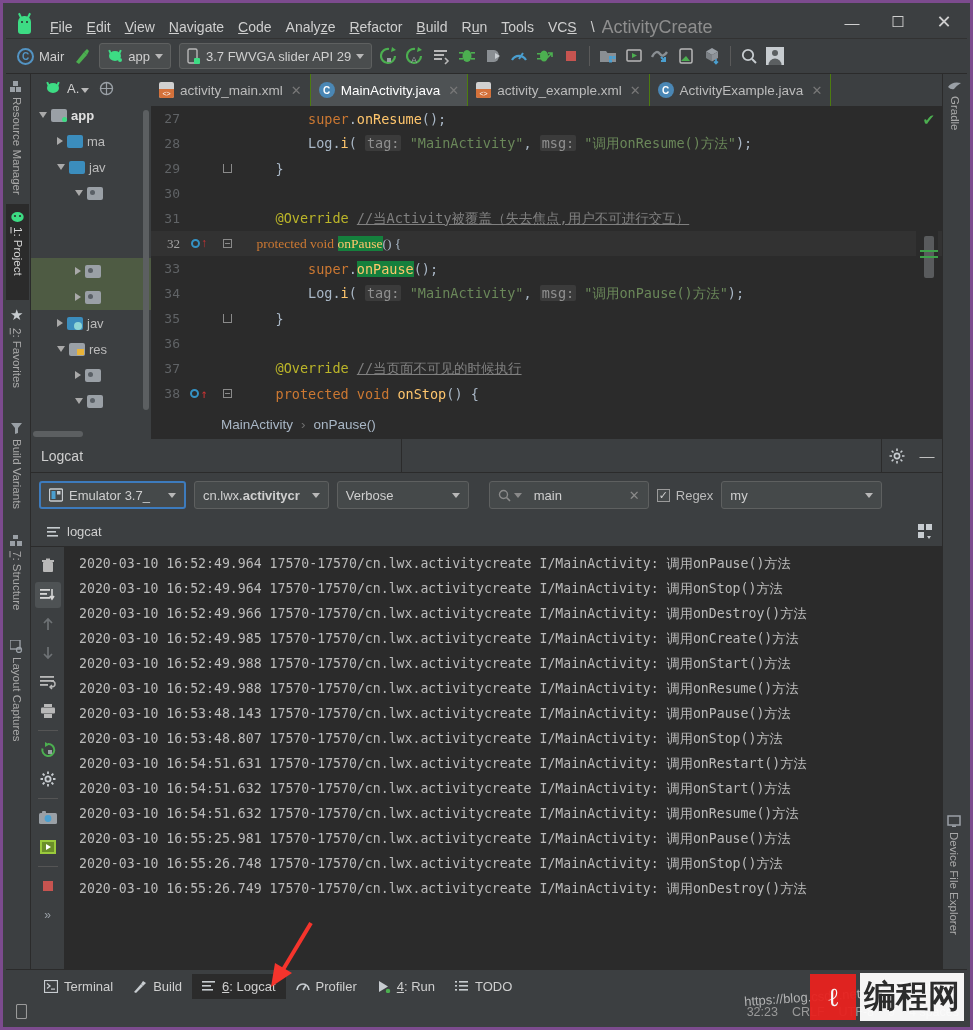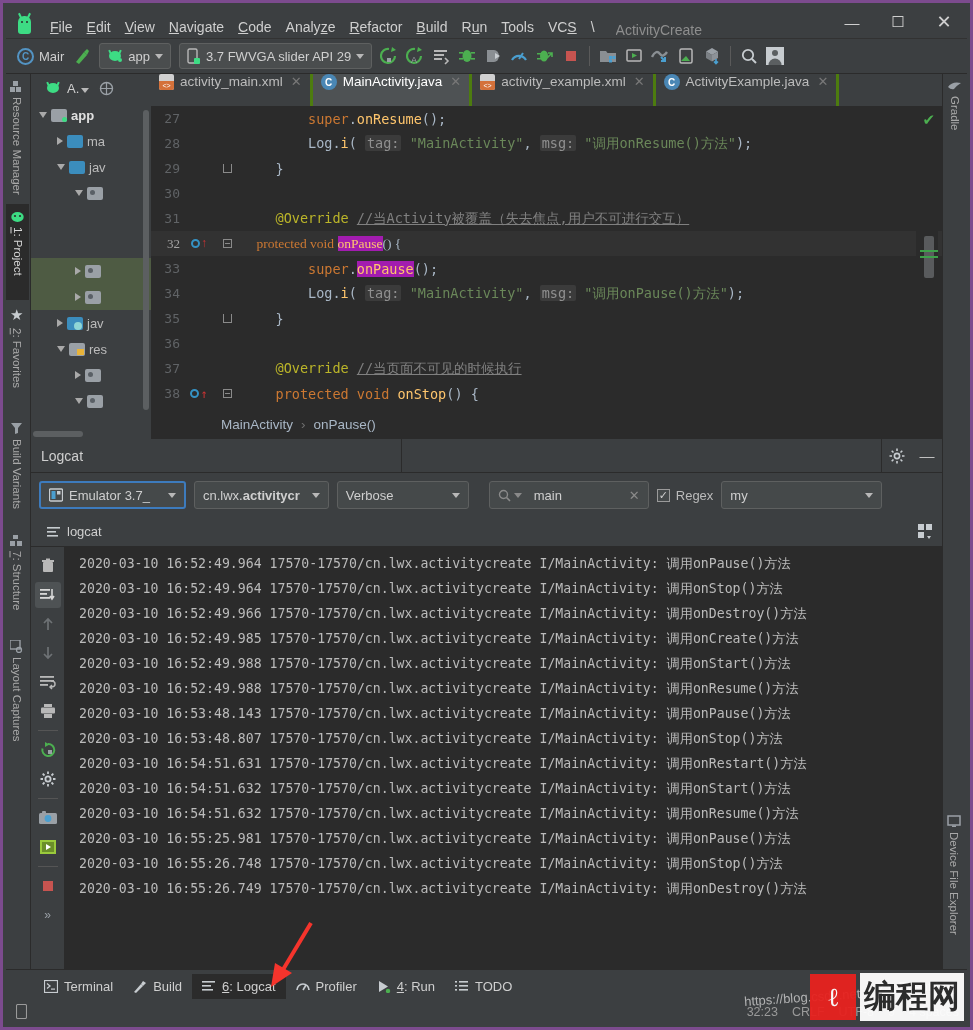--- a/index.html
+++ b/index.html
@@ -39,21 +39,21 @@
   #as-logo .ant2 { left:16px; transform:rotate(25deg); }
   #as-logo .eye1,#as-logo .eye2 {
     position:absolute; width:2px; height:2px; background:#2b2b2b; border-radius:50%; top:9px;
   }
   #as-logo .eye1{left:9px;} #as-logo .eye2{left:14px;}
   .menu-item {
     padding:3px 7px; font-size:14px; color:#cfcfcf; cursor:default; white-space:nowrap;
   }
   .menu-item .mn { text-decoration:underline; }
   #win-title {
-    font-size:14px; color:#8e8e8e; margin-left:14px; white-space:nowrap;
+    font-size:18px; color:#8e8e8e; margin-left:0; white-space:nowrap;
     overflow:hidden; max-width:120px;
   }
   #wincontrols { margin-left:auto; display:flex; align-items:center; }
   .wc { width:46px; height:32px; display:flex; align-items:center; justify-content:center;
         color:#cfcfcf; font-size:15px; }
   
   #toolbar {
     position:absolute; left:3px; top:36px; right:3px; height:35px;
     background:#3c3f41; display:flex; align-items:center; gap:0px;
     border-bottom:1px solid #2b2b2b;
@@ -110,22 +110,22 @@
   #projtree .vscroll{
     position:absolute; right:2px; top:36px; width:6px; height:300px; background:#5c5f61; border-radius:3px;
   }
   #projtree .hscroll{
     position:absolute; left:2px; bottom:2px; height:6px; width:50px; background:#5c5f61; border-radius:3px;
   }
   
   #edwrap { position:absolute; left:148px; top:71px; right:28px; height:365px; background:#2b2b2b; }
   #tabbar { height:32px; background:#3c3f41; display:flex; align-items:stretch; }
   .etab {
-    display:flex; gap:6px; padding:0 8px;
-    font-size:13.5px; color:#bcbcbc; border-right:3px solid #4d7c0f; white-space:nowrap;
+    display:flex; align-items:center; gap:6px; padding:0 8px;
+    font-size:13.5px; color:#bcbcbc; border-right:1px solid #4d7c0f; white-space:nowrap;
   }
   .etab.active { background:#4e5254; color:#ffffff; }
   .etab .x { color:#787878; font-size:13px; margin-left:2px; }
   .ic-xml { width:15px;height:16px;background:#d0d0d0;border-radius:2px;position:relative;flex:none;}
   .ic-xml::after{content:'<>';position:absolute;left:0;bottom:0;right:0;height:9px;background:#d4713a;
     color:#fff;font-size:7px;text-align:center;line-height:9px;border-radius:0 0 2px 2px;}
   .ic-java{width:16px;height:16px;border-radius:50%;background:#4a87b5;color:#fff;font-size:10px;
     display:flex;align-items:center;justify-content:center;flex:none;font-weight:bold;}
   #edbody { position:absolute; left:0; top:32px; right:0; bottom:30px; background:#2b2b2b; overflow:hidden;}
   .code-line { display:flex; height:25px; align-items:center; font-family:"DejaVu Sans Mono", monospace; font-size:13.5px;}
@@ -139,21 +139,21 @@
   .ovr { width:9px;height:9px;border-radius:50%;border:2px solid #3592c4; position:relative;}
   .ovrup{ color:#cc3333; font-size:12px; margin-left:1px;}
   .codetxt { white-space:pre; flex:1; padding-left:2px; overflow:hidden;}
   .kw  { color:#cc7832; }
   .id  { color:#a9b7c6; }
   .fn  { color:#ffc66d; }
   .str { color:#6a8759; }
   .cmt { color:#808080;text-decoration:underline; }
   .ann { color:#bbb529; }
   .hint{ background:#3b3b3b; color:#909090; border-radius:2px; padding:0 2px; font-style:normal;}
-  .hl  { background:#a21caf; }
+  .hl  { background:#15803d; }
   #edmark { position:absolute; right:4px; top:32px; width:22px; bottom:30px; background:#2b2b2b;}
   #edmark .check{ position:absolute; right:3px; top:5px; color:#4caf50; font-size:15px;}
   #edmark .thumb{ position:absolute; right:4px; top:130px; width:10px; height:42px; background:#595b5d; border-radius:2px;}
   #edmark .mk1{ position:absolute; right:0px; top:144px; width:18px; height:2px; background:#3ea14a;}
   #edmark .mk2{ position:absolute; right:0px; top:150px; width:18px; height:2px; background:#3ea14a;}
   #breadcrumb {
     position:absolute; left:0; right:0; bottom:0; height:30px; background:#2b2b2b;
     display:flex; align-items:center; padding-left:70px; gap:8px; font-size:13.5px; color:#a9b7c6;
     border-top:1px solid #2b2b2b;
   }

